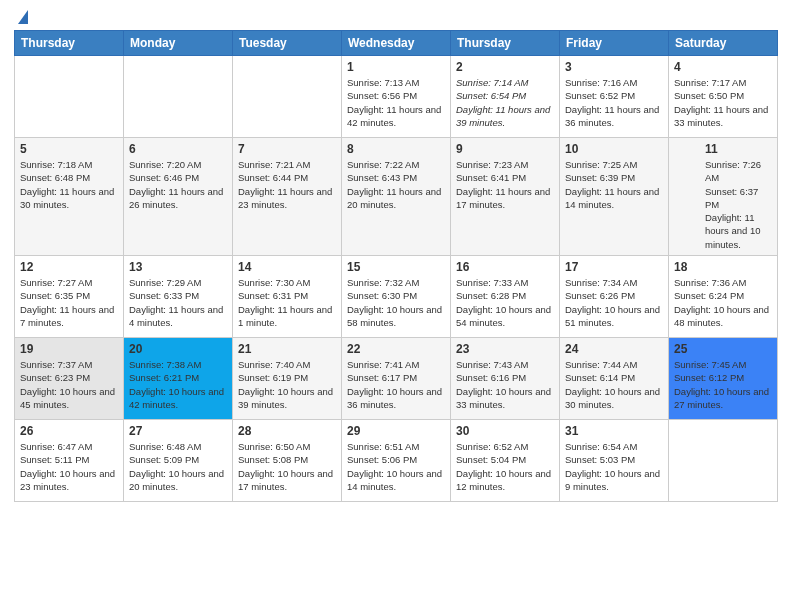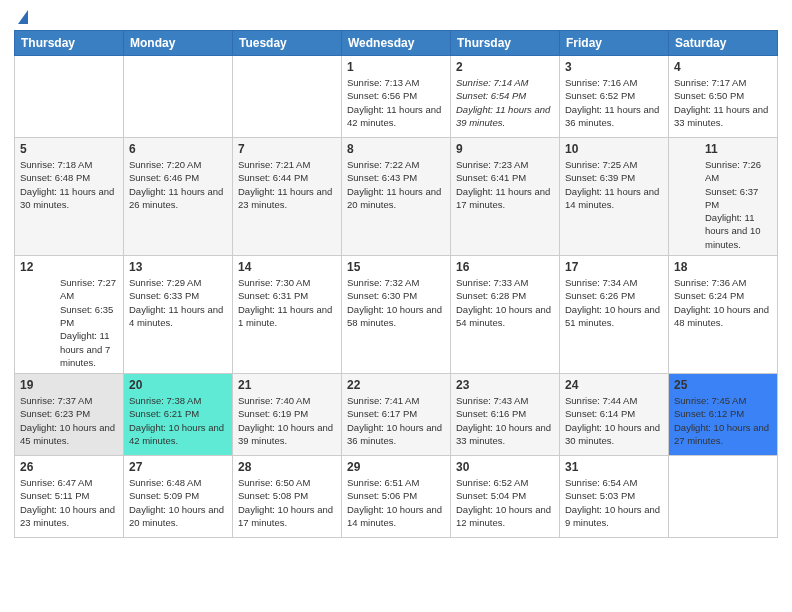--- a/index.html
+++ b/index.html
@@ -208,21 +208,21 @@
           <td style="background: rgb(245, 245, 245); padding-left: 36px;">
             <span class="day-number">11</span>
             <div class="cell-text" style="white-space: pre-line;">Sunrise: 7:26 AM
 Sunset: 6:37 PM
 Daylight: 11 hours and 10 minutes.</div>
           </td>
         </tr>
         <tr>
           <td>
             <span class="day-number">12</span>
-            <div class="cell-text" style="white-space: pre-line; margin-left: 40px;">Sunrise: 7:27 AM
+            <div class="cell-text" style="white-space: pre-line;">Sunrise: 7:27 AM
 Sunset: 6:35 PM
 Daylight: 11 hours and 7 minutes.</div>
           </td>
           <td>
             <span class="day-number">13</span>
             <div class="cell-text" style="white-space: pre-line;">Sunrise: 7:29 AM
 Sunset: 6:33 PM
 Daylight: 11 hours and 4 minutes.</div>
           </td>
           <td>
@@ -256,21 +256,21 @@
 Daylight: 10 hours and 48 minutes.</div>
           </td>
         </tr>
         <tr>
           <td style="background: #e5e5e5;">
             <span class="day-number">19</span>
             <div class="cell-text" style="white-space: pre-line;">Sunrise: 7:37 AM
 Sunset: 6:23 PM
 Daylight: 10 hours and 45 minutes.</div>
           </td>
-          <td style="background: #5eead4;">
+          <td style="background: #0ea5e9;">
             <span class="day-number">20</span>
             <div class="cell-text" style="white-space: pre-line;">Sunrise: 7:38 AM
 Sunset: 6:21 PM
 Daylight: 10 hours and 42 minutes.</div>
           </td>
           <td style="background: rgb(245, 245, 245);">
             <span class="day-number">21</span>
             <div class="cell-text" style="white-space: pre-line;">Sunrise: 7:40 AM
 Sunset: 6:19 PM
 Daylight: 10 hours and 39 minutes.</div>

